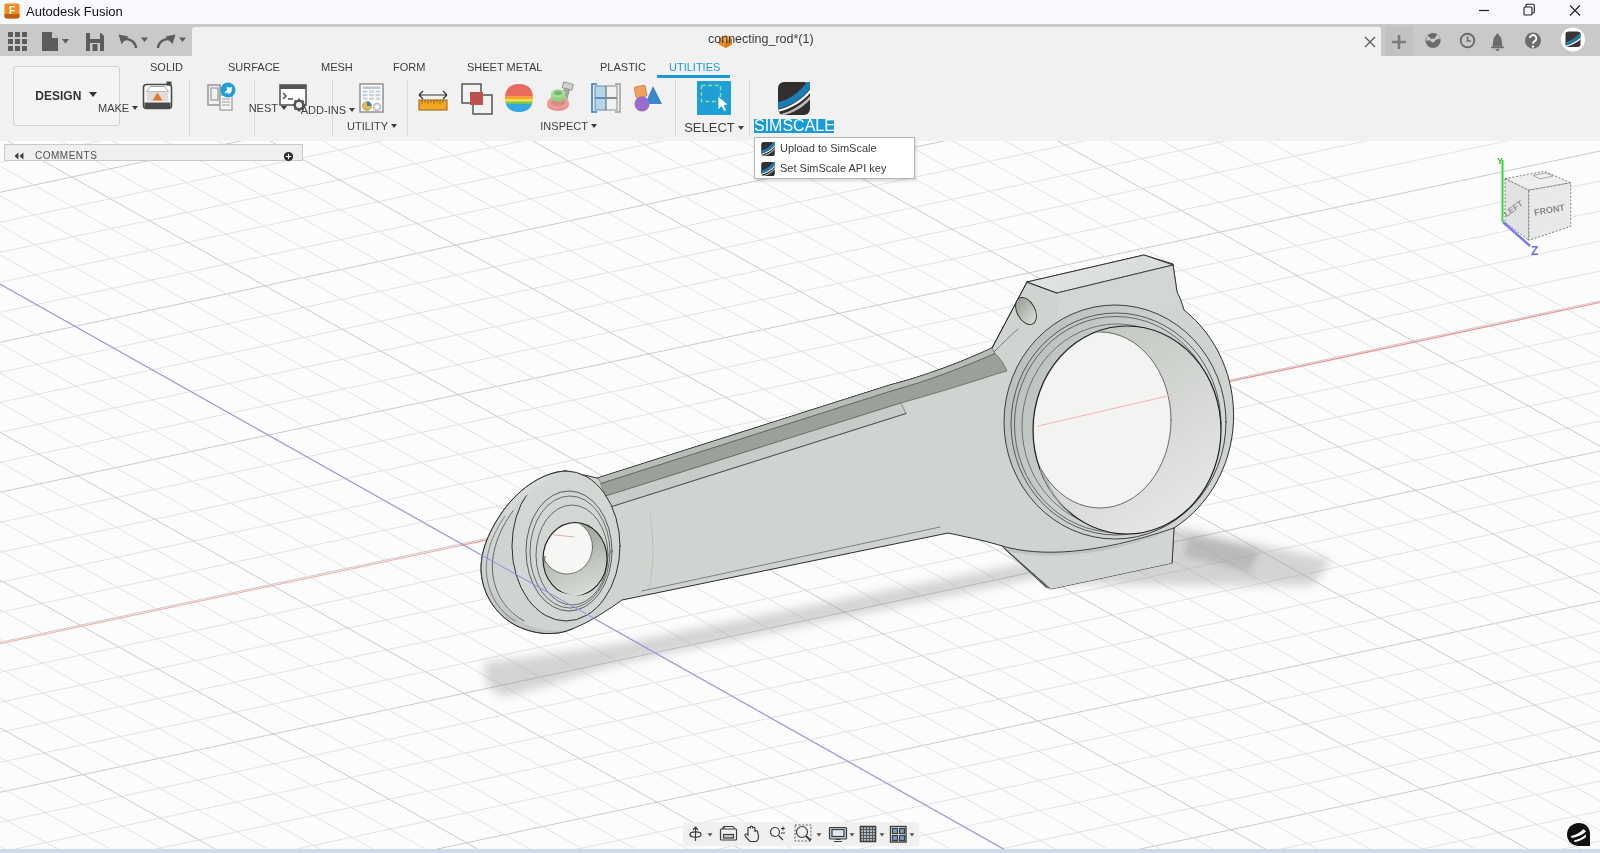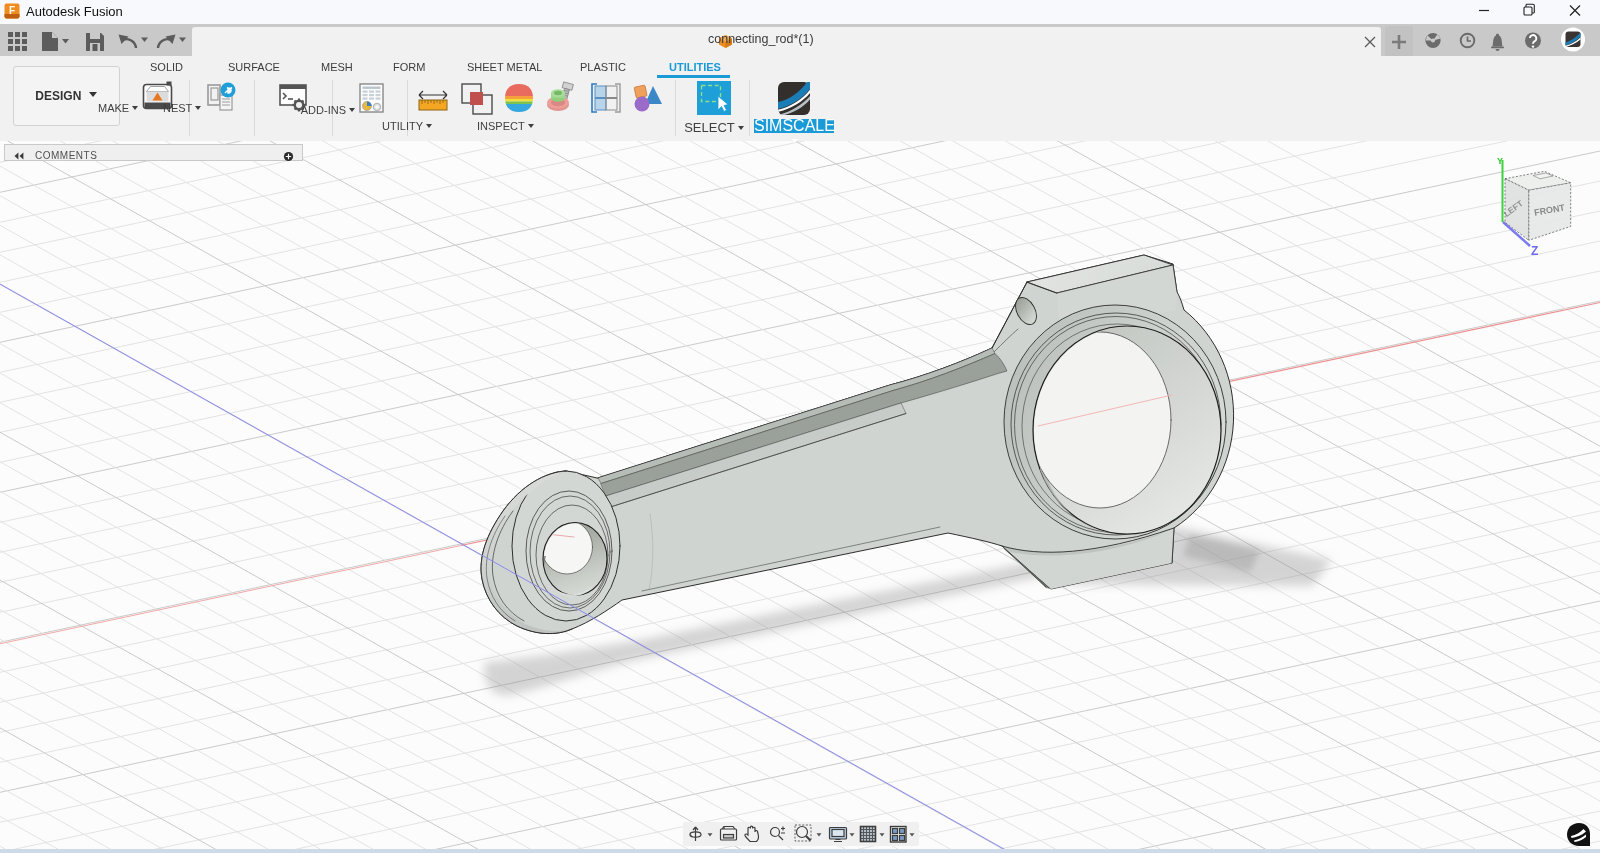--- a/index.html
+++ b/index.html
@@ -386,22 +386,22 @@
  </svg>
 </div>
 
 <div class="abs" style="left:0;top:56px;width:1600px;height:85px;background:#f1f1f1">
  <div class="abs" style="top:4.5px;width:1600px;font-size:11px;color:#3c3c3c">
   <span class="abs" style="left:150px">SOLID</span>
   <span class="abs" style="left:228px">SURFACE</span>
   <span class="abs" style="left:321px">MESH</span>
   <span class="abs" style="left:393px">FORM</span>
   <span class="abs" style="left:467px">SHEET METAL</span>
-  <span class="abs" style="left:580px">PLASTIC</span>
-  <span class="abs" style="left:669px;color:#1a9bd7;font-weight:bold">UTILITIES</span>
+  <span class="abs" style="left:600px">PLASTIC</span>
+  <span class="abs" style="left:669px;color:#1a9bd7;font-weight:normal">UTILITIES</span>
  </div>
  <div class="abs" style="left:657px;top:19px;width:73px;height:3px;background:#1a9bd7"></div>
  <div class="abs" style="left:12.5px;top:10px;width:107px;height:60px;background:#f4f4f4;border:1px solid #d2d2d2;border-radius:3px;text-align:center;line-height:58px;font-size:12px;font-weight:bold;color:#333">DESIGN <span style="display:inline-block;vertical-align:3px;margin-left:4px;width:0;height:0;border-left:4px solid transparent;border-right:4px solid transparent;border-top:5px solid #333"></span></div>
  <div class="abs" style="left:189px;top:24px;width:1px;height:56px;background:#dadada"></div>
       <div class="abs" style="left:253.5px;top:24px;width:1px;height:56px;background:#dadada"></div>
       <div class="abs" style="left:331.5px;top:24px;width:1px;height:56px;background:#dadada"></div>
       <div class="abs" style="left:406.5px;top:24px;width:1px;height:56px;background:#dadada"></div>
       <div class="abs" style="left:675.3px;top:24px;width:1px;height:56px;background:#dadada"></div>
       <div class="abs" style="left:749.4px;top:24px;width:1px;height:56px;background:#dadada"></div>
  <svg class="abs" style="left:0;top:24px" width="850" height="40" viewBox="0 0 850 40">
@@ -526,32 +526,52 @@
 <path d="M 21,15 L 21,29 L 24.5,25.5 L 27,30.5 L 29.5,29 L 27,24.5 L 31,23.5 Z" fill="#fff" stroke="#1e9fd8" stroke-width="0.8"></path>
 </g>
   <g transform="translate(778,2) scale(1.0)">
 <rect x="0" y="0" width="32" height="33" rx="6" fill="#332f2d"></rect>
 <path d="M 0,20 C 11,18 22,10 29,0 L 32,0 L 32,7 C 25,16 13,24 0,27 Z" fill="#1b7db5"></path>
 <path d="M 0,27.8 C 13,24.8 25,16.8 32,7.8 L 32,11 C 25,19.5 13,26.8 0.5,29.8 Z" fill="#fff"></path>
 <path d="M 1.5,32.5 C 13,29.8 24,23 32,14 L 32,17.5 C 25,25.5 15,31 6.5,33 L 2,33 Z" fill="#b9bec2"></path>
 </g>
  </svg>
  <div class="abs" style="left:98px;top:46px;width:120px;text-align:left;font-size:11px;color:#3f3f3f">MAKE<span style="display:inline-block;vertical-align:2px;margin-left:3px;width:0;height:0;border-left:3.5px solid transparent;border-right:3.5px solid transparent;border-top:4.5px solid #3f3f3f"></span></div>
- <div class="abs" style="left:163px;top:46px;width:124px;text-align:left;font-size:11px;color:#3f3f3f">NEST<span style="display:inline-block;vertical-align:2px;margin-left:3px;width:0;height:0;border-left:3.5px solid transparent;border-right:3.5px solid transparent;border-top:4.5px solid #3f3f3f"></span></div>
+ <div class="abs" style="left:163px;top:46px;width:124px;text-align:right;font-size:11px;color:#3f3f3f">NEST<span style="display:inline-block;vertical-align:2px;margin-left:3px;width:0;height:0;border-left:3.5px solid transparent;border-right:3.5px solid transparent;border-top:4.5px solid #3f3f3f"></span></div>
  <div class="abs" style="left:235px;top:48px;width:120px;text-align:right;font-size:11px;color:#3f3f3f">ADD-INS<span style="display:inline-block;vertical-align:2px;margin-left:3px;width:0;height:0;border-left:3.5px solid transparent;border-right:3.5px solid transparent;border-top:4.5px solid #3f3f3f"></span></div>
- <div class="abs" style="left:312px;top:63.5px;width:120px;text-align:right;font-size:11px;color:#3f3f3f">UTILITY<span style="display:inline-block;vertical-align:2px;margin-left:3px;width:0;height:0;border-left:3.5px solid transparent;border-right:3.5px solid transparent;border-top:4.5px solid #3f3f3f"></span></div>
- <div class="abs" style="left:477px;top:63.5px;width:120px;text-align:left;font-size:11px;color:#3f3f3f">INSPECT<span style="display:inline-block;vertical-align:2px;margin-left:3px;width:0;height:0;border-left:3.5px solid transparent;border-right:3.5px solid transparent;border-top:4.5px solid #3f3f3f"></span></div>
+ <div class="abs" style="left:312px;top:63.5px;width:120px;text-align:center;font-size:11px;color:#3f3f3f">UTILITY<span style="display:inline-block;vertical-align:2px;margin-left:3px;width:0;height:0;border-left:3.5px solid transparent;border-right:3.5px solid transparent;border-top:4.5px solid #3f3f3f"></span></div>
+ <div class="abs" style="left:477px;top:63.5px;width:120px;text-align:right;font-size:11px;color:#3f3f3f">INSPECT<span style="display:inline-block;vertical-align:2px;margin-left:3px;width:0;height:0;border-left:3.5px solid transparent;border-right:3.5px solid transparent;border-top:4.5px solid #3f3f3f"></span></div>
  <div class="abs" style="left:654px;top:63.5px;width:120px;text-align:center;font-size:13px;color:#3f3f3f">SELECT<span style="display:inline-block;vertical-align:2px;margin-left:3px;width:0;height:0;border-left:3.5px solid transparent;border-right:3.5px solid transparent;border-top:4.5px solid #3f3f3f"></span></div>
  <div class="abs" style="left:754px;top:62.5px;width:80px;height:14px;background:#1a9bd7;text-align:center;font-size:16px;color:#fff;line-height:14px">SIMSCALE <span style="display:inline-block;vertical-align:2px;margin-left:1px;width:0;height:0;border-left:3.5px solid transparent;border-right:3.5px solid transparent;border-top:4.5px solid #fff"></span></div>
 </div>
 
 <div class="abs" style="left:4px;top:143.5px;width:299px;height:17px;background:#efefef;border:1px solid #c9c9c9">
  <svg class="abs" style="left:9px;top:7.5px" width="10" height="8" viewBox="0 0 10 8">
   <path d="M 4.4,0.5 L 4.4,7.5 L 0.5,4 Z M 9.4,0.5 L 9.4,7.5 L 5.5,4 Z" fill="#3a3a3a"></path>
  </svg>
  <div class="abs" style="left:30px;top:5.5px;font-size:10px;color:#4f4f4f;letter-spacing:0.5px">COMMENTS</div>
  <svg class="abs" style="left:278px;top:6.5px" width="11" height="11" viewBox="0 0 11 11">
   <circle cx="5.5" cy="5.5" r="4.6" fill="#2b2b2b"></circle>
   <path d="M 5.5,2.8 L 5.5,8.2 M 2.8,5.5 L 8.2,5.5" stroke="#fff" stroke-width="1.2"></path>
  </svg>
 </div>
 
+<div class="abs" style="left:754px;top:136.5px;width:161px;height:42.5px;background:#fff;border:1px solid #b5b5b5;box-shadow:1px 2px 3px rgba(0,0,0,0.15)">
+ <svg class="abs" style="left:6px;top:4px" width="14" height="14" viewBox="0 0 32 33">
+        <g transform="translate(0,0) scale(1.0)">
+<rect x="0" y="0" width="32" height="33" rx="6" fill="#332f2d"></rect>
+<path d="M 0,20 C 11,18 22,10 29,0 L 32,0 L 32,7 C 25,16 13,24 0,27 Z" fill="#1b7db5"></path>
+<path d="M 0,27.8 C 13,24.8 25,16.8 32,7.8 L 32,11 C 25,19.5 13,26.8 0.5,29.8 Z" fill="#fff"></path>
+<path d="M 1.5,32.5 C 13,29.8 24,23 32,14 L 32,17.5 C 25,25.5 15,31 6.5,33 L 2,33 Z" fill="#b9bec2"></path>
+</g>
+      </svg>
+ <div class="abs" style="left:25px;top:4.5px;font-size:11px;color:#3a3a3a">Upload to SimScale</div>
+ <svg class="abs" style="left:6px;top:24px" width="14" height="14" viewBox="0 0 32 33">
+        <g transform="translate(0,0) scale(1.0)">
+<rect x="0" y="0" width="32" height="33" rx="6" fill="#332f2d"></rect>
+<path d="M 0,20 C 11,18 22,10 29,0 L 32,0 L 32,7 C 25,16 13,24 0,27 Z" fill="#1b7db5"></path>
+<path d="M 0,27.8 C 13,24.8 25,16.8 32,7.8 L 32,11 C 25,19.5 13,26.8 0.5,29.8 Z" fill="#fff"></path>
+<path d="M 1.5,32.5 C 13,29.8 24,23 32,14 L 32,17.5 C 25,25.5 15,31 6.5,33 L 2,33 Z" fill="#b9bec2"></path>
+</g>
+      </svg>
+ <div class="abs" style="left:25px;top:24.5px;font-size:11px;color:#3a3a3a">Set SimScale API key</div>
 </div>
+</div>
 
 </body></html>

